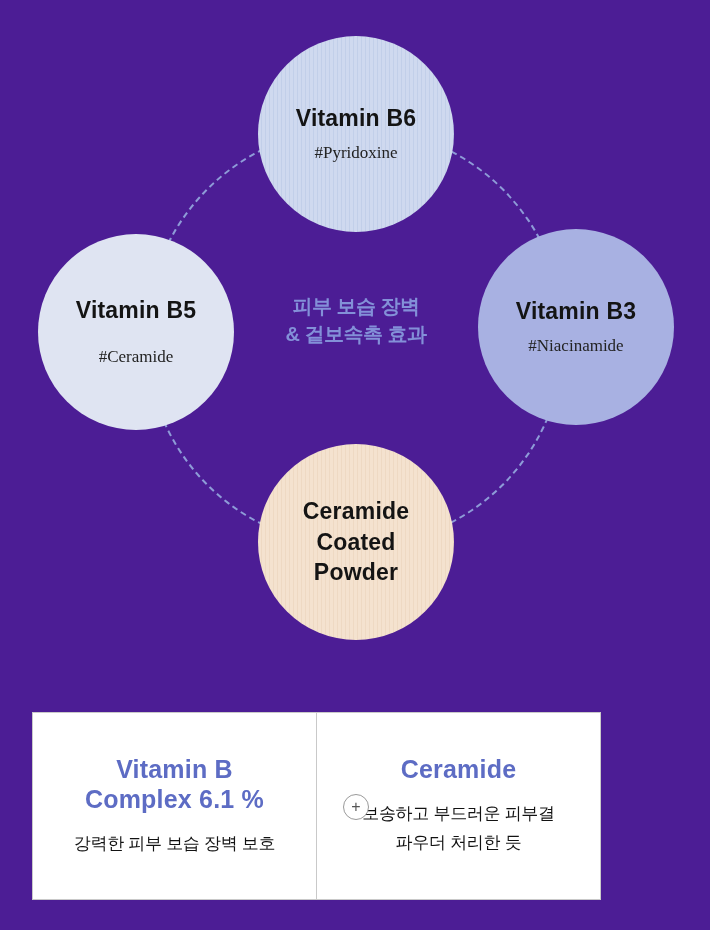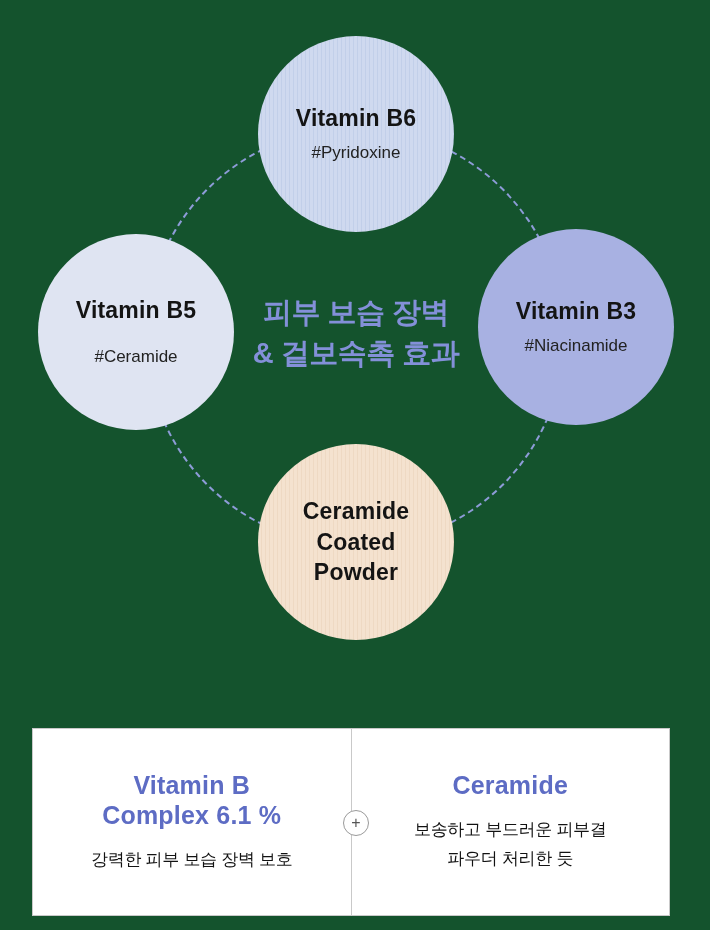--- a/index.html
+++ b/index.html
@@ -7,21 +7,21 @@
     width: 710px;
     height: 930px;
     background: #ffffff;
     font-family: "Liberation Sans", "DejaVu Sans", sans-serif;
   }
   .stage {
     position: relative;
     width: 710px;
     height: 930px;
     overflow: hidden;
-    background: #14532d;
+    background: #4c1d95;
   }
 
   
   .dashed-ring {
     position: absolute;
     left: 145px;
     top: 127px;
     width: 420px;
     height: 420px;
     border: 2px dashed #8e9cd8;
@@ -45,20 +45,21 @@
   .circle .c-title {
     font-weight: bold;
     font-size: 23px;
     color: #141414;
     letter-spacing: 0.2px;
   }
   .circle .c-subtitle {
     font-size: 17px;
     color: #222222;
     margin-top: 11px;
+    font-family: Liberation Serif, serif;
   }
   .circle-b6 {
     left: 258px; top: 36px;
     background: repeating-linear-gradient(90deg,
       #cfd9ef 0px, #cfd9ef 3px, #c2cfe9 3px, #c2cfe9 4px);
   }
   .circle-b5 {
     left: 38px; top: 234px;
     background: #dfe4f2;
     gap: 12px;
@@ -75,38 +76,37 @@
   .circle-cer .c-title { line-height: 1.32; }
 
   
   .center-caption {
     position: absolute;
     left: 205px;
     top: 292px;
     width: 302px;
     text-align: center;
     color: #8390d8;
-    font-size: 29px;
+    font-size: 20px;
     font-weight: bold;
     line-height: 1.42;
     letter-spacing: -0.5px;
   }
 
   
   .summary {
     position: absolute;
     left: 32px;
     top: 712px;
-    width: 638px;
+    width: 569px;
     height: 188px;
     border: 1px solid #c9c9c9;
     box-sizing: border-box;
     display: flex;
     background: #ffffff;
-    margin-top: 16px;
   }
   .summary .col {
     flex: 1;
     display: flex;
     flex-direction: column;
     align-items: center;
     justify-content: center;
     text-align: center;
   }
   .summary .divider {

